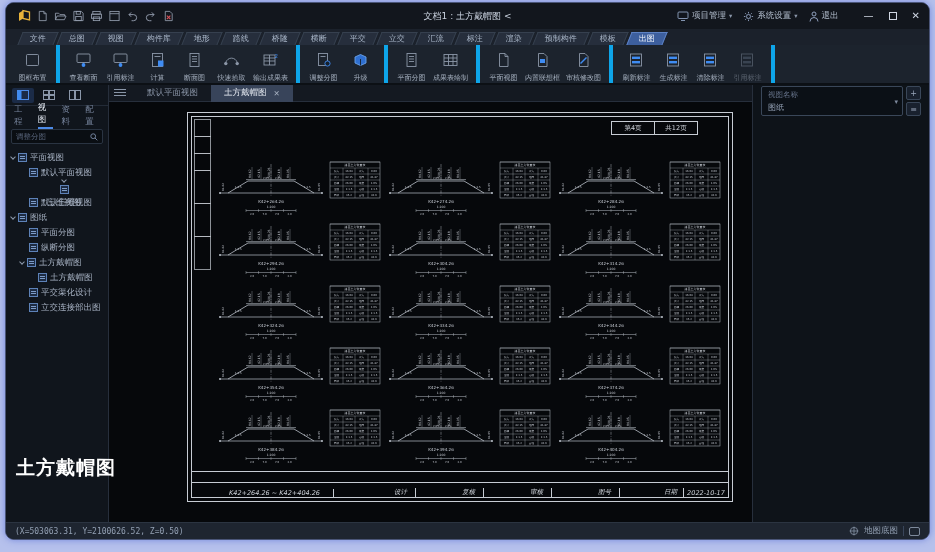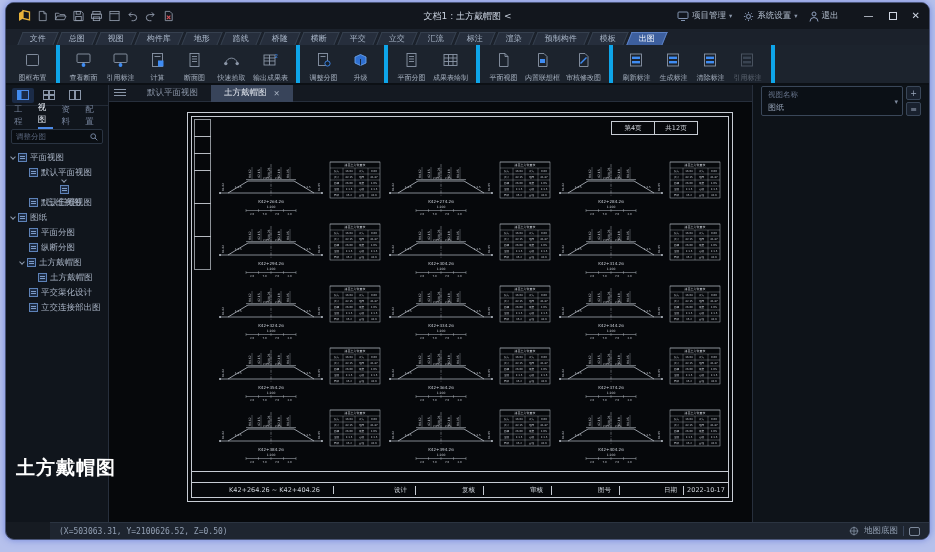--- a/index.html
+++ b/index.html
@@ -83,41 +83,41 @@
   .sheet-inner { position:absolute; inset:3px; border:1px solid #c7ccd4; }
   .strip { position:absolute; left:2px; top:2px; width:17px; }
   .strip .box { border:1px solid rgba(200,205,212,.7); margin-bottom:-1px; }
   .pagebox { position:absolute; right:30px; top:4px; display:flex; }
   .pagebox div { width:44px; height:14px; border:1px solid #c7ccd4; font-size:6.5px;
     color:#d4d9e0; display:flex; align-items:center; justify-content:center; margin-left:-1px; }
   .cell { position:absolute; width:166px; height:58px; }
   .titleblock { position:absolute; left:0; right:0; bottom:0; height:26px;
     border-top:1px solid #c7ccd4; color:#cfd4db; }
   .tb-row1 { height:11px; border-bottom:1px solid #c7ccd4; }
-  .tb-row2 { height:14px; display:flex; align-items:center; font-size:6.5px; }
+  .tb-row2 { height:14px; display:flex; align-items:flex-end; font-size:6.5px;font-style:italic; }
   .tb-cell { border-right:1px solid #c7ccd4; display:flex; align-items:center;
     justify-content:center; white-space:nowrap; overflow:hidden; }
   .tb-cell:last-child { border-right:none; }
 
   .right-panel { width:177px; background:#0e1319; border-left:1px solid #272f3c; flex:none; }
   .rp-title { padding:7px 9px 5px; font-size:9.5px; font-weight:bold; color:#dde3ed; }
   .rp-row { display:flex; gap:3px; margin:1px 8px; }
   .rp-drop { flex:1; height:30px; border:1px solid #3a4759; background:#0b1016;
     border-radius:2px; padding:3px 14px 3px 6px; position:relative; }
   .rp-drop .l1 { font-size:7.5px; color:#66738a; }
   .rp-drop .l2 { font-size:8px; color:#93a0b4; margin-top:2px; }
   .rp-drop .car { position:absolute; right:4px; top:11px; font-size:7px; color:#7e8a9e; }
   .rp-col { display:flex; flex-direction:column; gap:2px; }
   .rp-btn { width:15px; height:14px; border:1px solid #3a4759; background:#19212e;
     color:#9aa6ba; font-size:8px; display:flex; align-items:center; justify-content:center;
     border-radius:2px; }
 
   
   .statusbar { height:17px; background:#1e2530; border-top:1px solid #2b3441;
-    display:flex; align-items:center; padding:0 9px; flex:none;margin-left:44px; }
+    display:flex; align-items:center; padding:0 9px; flex:none; }
   .sb-coords { font-family:"DejaVu Sans Mono",monospace; font-size:8px; color:#93a0b3; }
   .sb-right { margin-left:auto; display:flex; align-items:center; gap:5px;
     font-size:8.5px; color:#93a0b3; }
   .sb-div { width:1px; height:10px; background:#39455a; }
   .sb-box { width:11px; height:9px; border:1px solid #7e8a9c; border-radius:2px; }
 
   .overlay-label { position:absolute; left:10px; top:452px; font-size:19px; font-weight:bold;
     color:#ffffff; letter-spacing:1px; z-index:50; }
 </style>
 </head>

